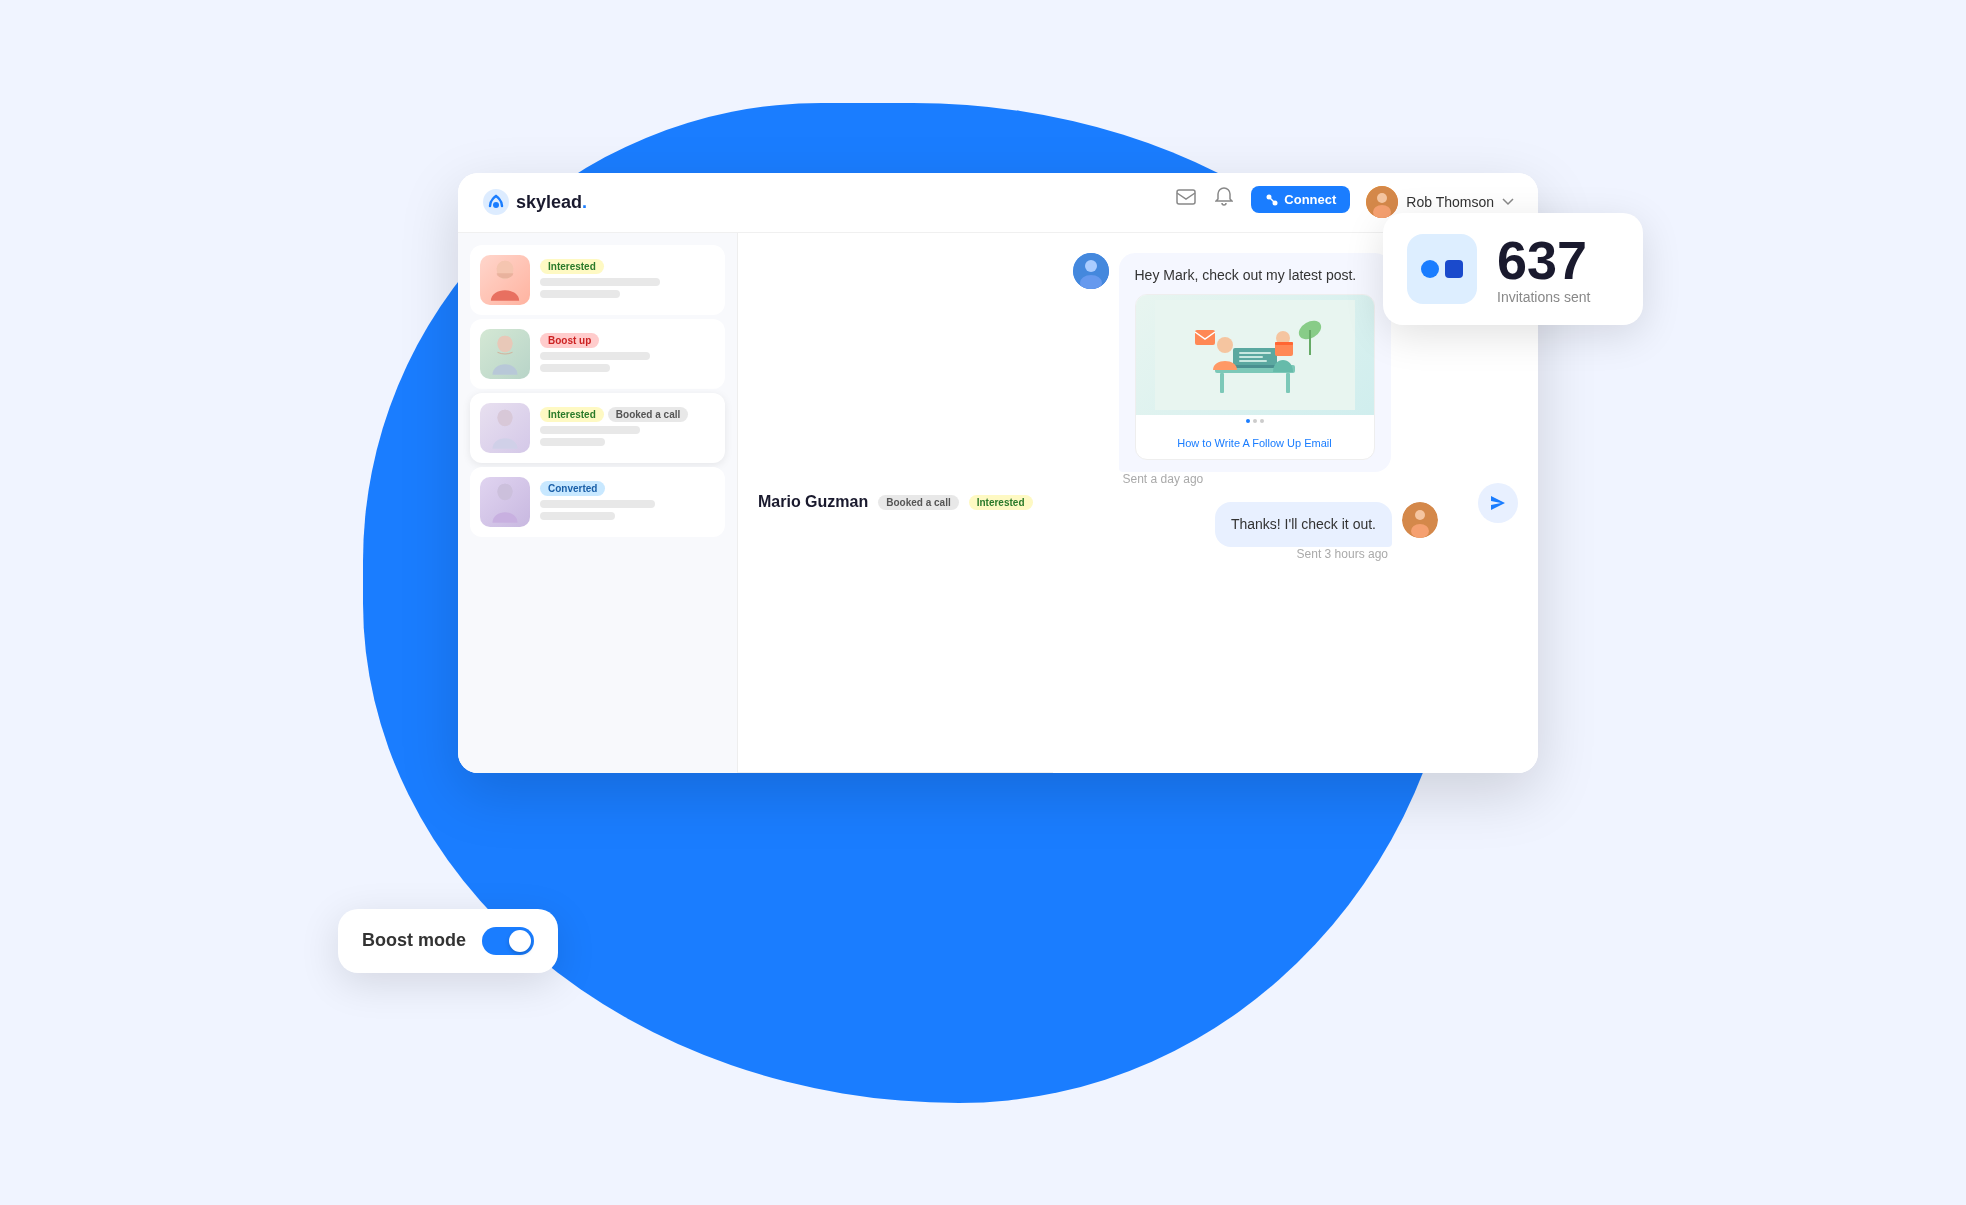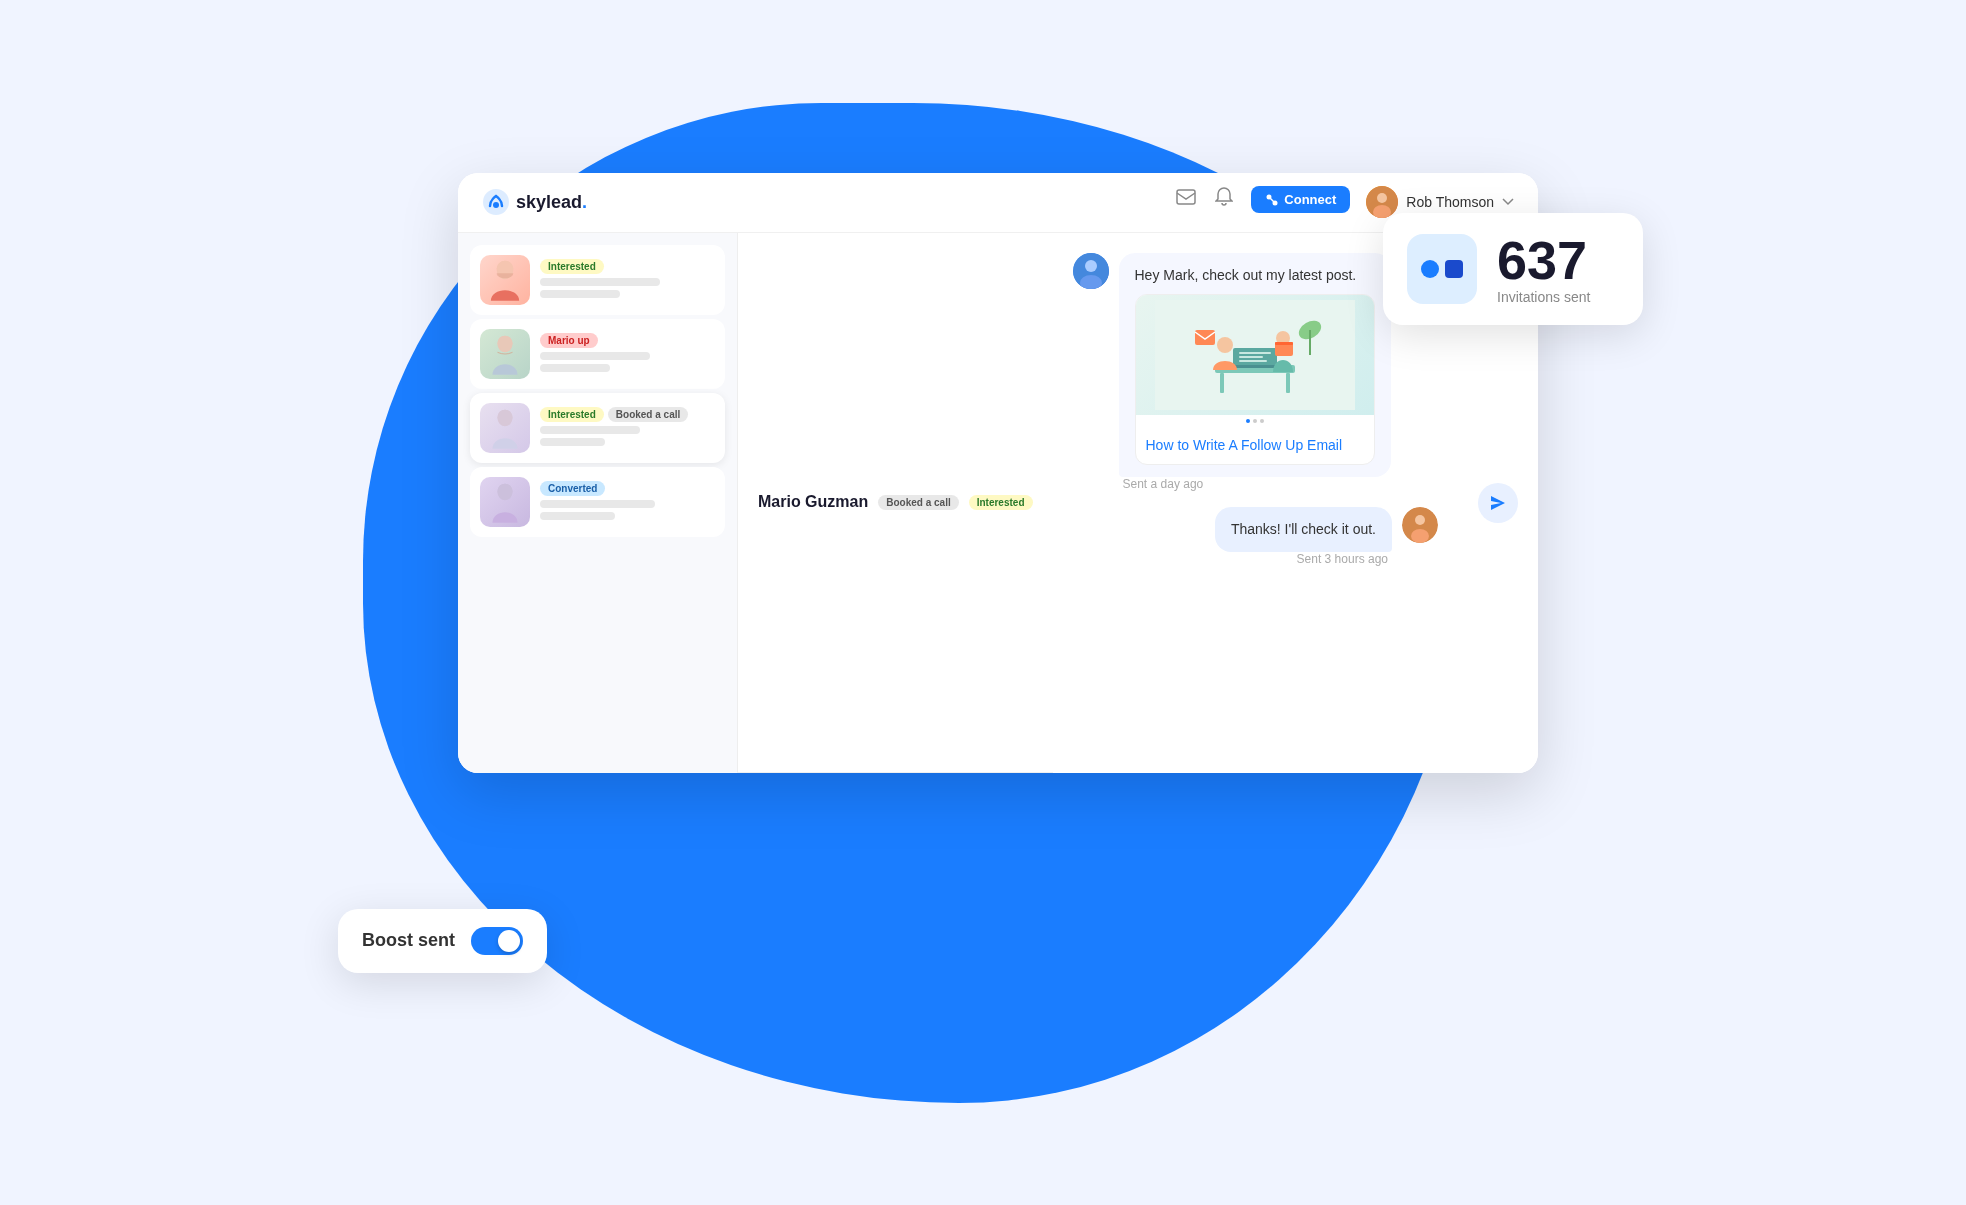--- a/index.html
+++ b/index.html
@@ -324,23 +324,24 @@
       height: 120px;
       background: linear-gradient(135deg, #e8f5f0, #d0eeee);
       display: flex;
       align-items: center;
       justify-content: center;
       position: relative;
     }
 
     .post-card-title {
       padding: 8px 10px;
-      font-size: 14px;
+      font-size: 11px;
       color: #1a7dff;
       font-weight: 500;
+      text-align: center;
     }
 
     .post-dots {
       display: flex;
       justify-content: center;
       gap: 3px;
       padding: 4px;
     }
 
     .dot {
@@ -578,21 +579,21 @@
           <div class="contact-avatar avatar-2">
             <svg viewBox="0 0 50 60" class="person-svg">
               <ellipse cx="25" cy="18" rx="9" ry="10" fill="#e8c8b8"></ellipse>
               <path d="M10 55 C10 38, 40 38, 40 55" fill="#b8c8d8"></path>
               <ellipse cx="25" cy="17" rx="9" ry="9" fill="#e8c8b8"></ellipse>
               <path d="M16 28 Q25 32 34 28" fill="none" stroke="#d4a890" stroke-width="1"></path>
             </svg>
           </div>
           <div class="contact-info">
             <div class="contact-tags">
-              <span class="tag tag-followup">Mario up</span>
+              <span class="tag tag-followup">Boost up</span>
             </div>
             <div class="contact-line" style="width:110px"></div>
             <div class="contact-line" style="width:70px; margin-top:4px"></div>
           </div>
         </div>
 
         <div class="contact-item active">
           <div class="contact-avatar avatar-3">
             <svg viewBox="0 0 50 60" class="person-svg">
               <ellipse cx="25" cy="18" rx="9" ry="10" fill="#d8c8d8"></ellipse>
@@ -730,19 +731,19 @@
       <div class="inv-dot"></div>
       <div class="inv-square"></div>
     </div>
     <div>
       <div class="inv-number">637</div>
       <div class="inv-label">Invitations sent</div>
     </div>
   </div>
 
   <div class="boost-card">
-    <span class="boost-label">Boost sent</span>
+    <span class="boost-label">Boost mode</span>
     <div class="toggle">
       <div class="toggle-knob"></div>
     </div>
   </div>
 
 </div>
 
 </body></html>

